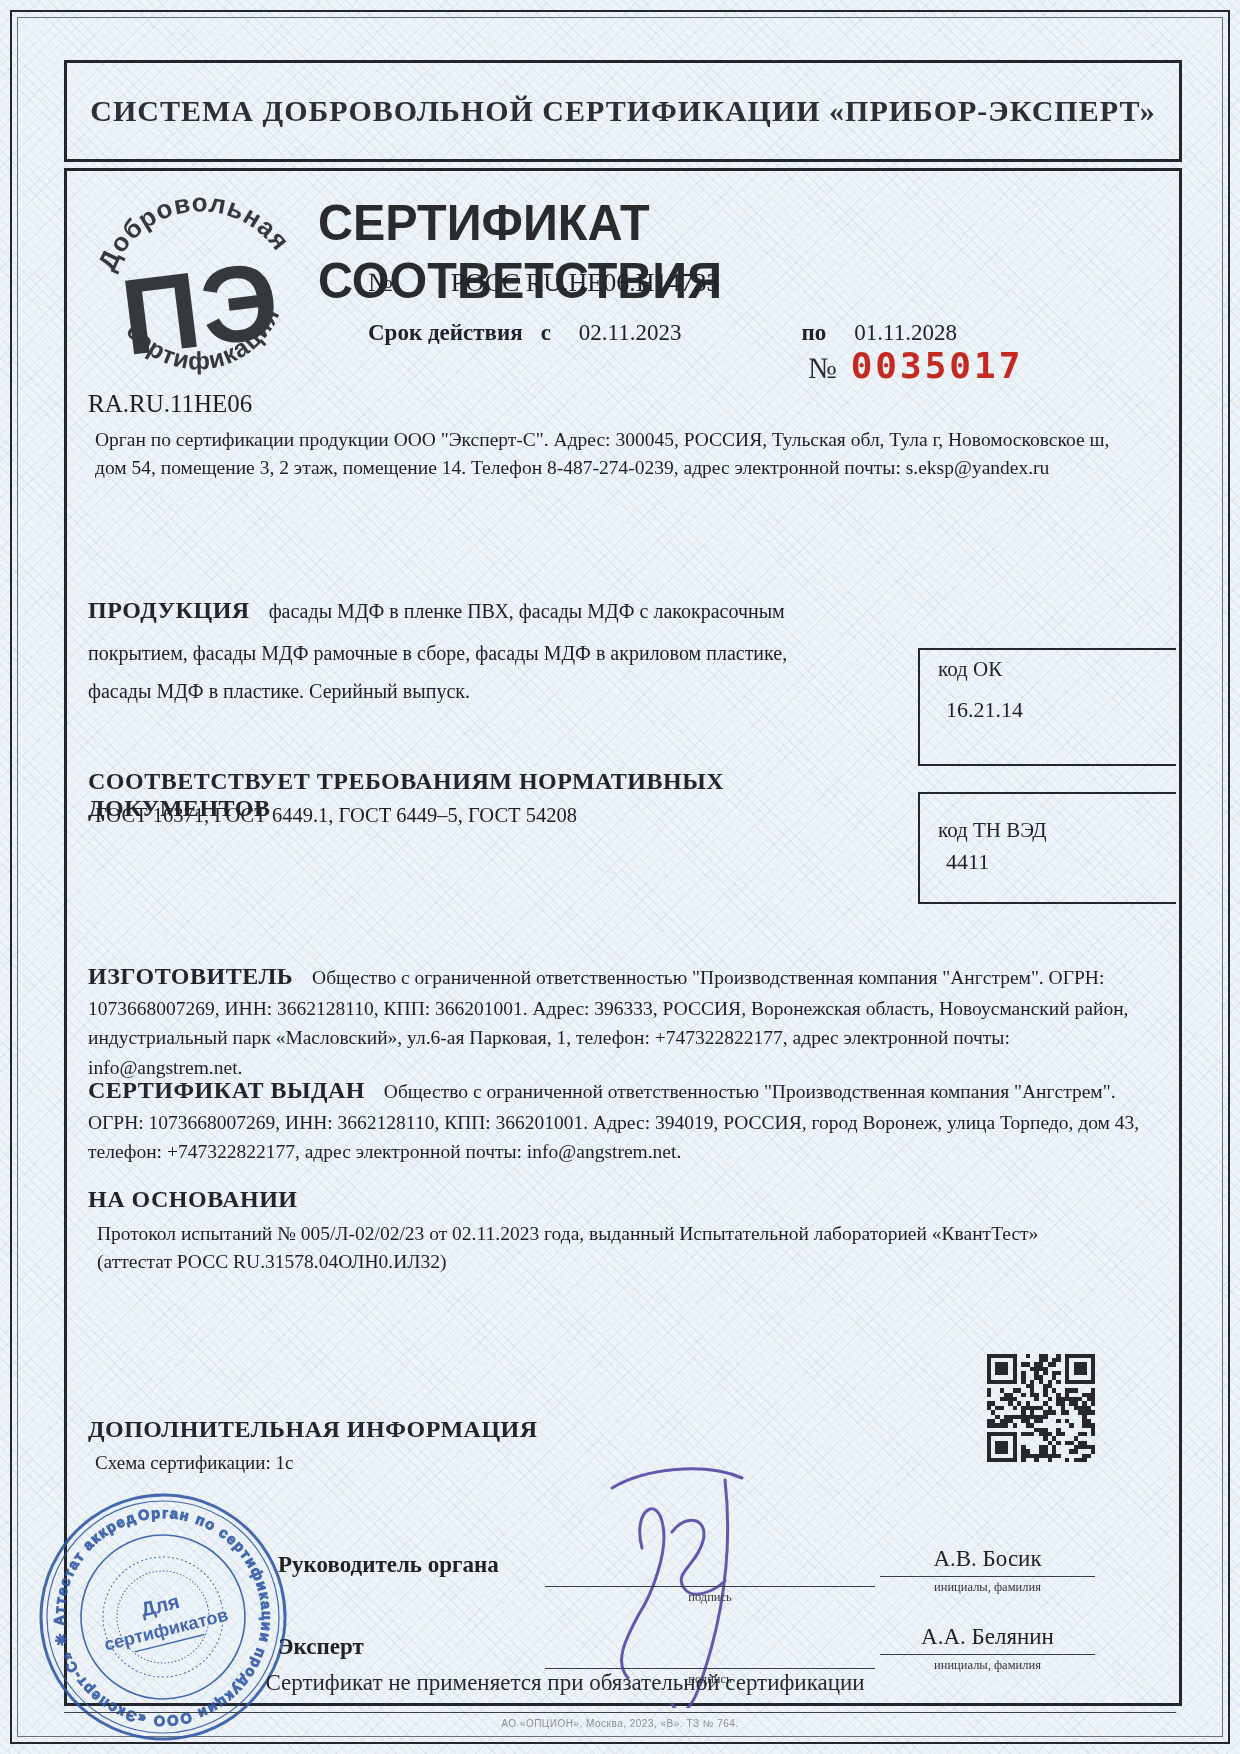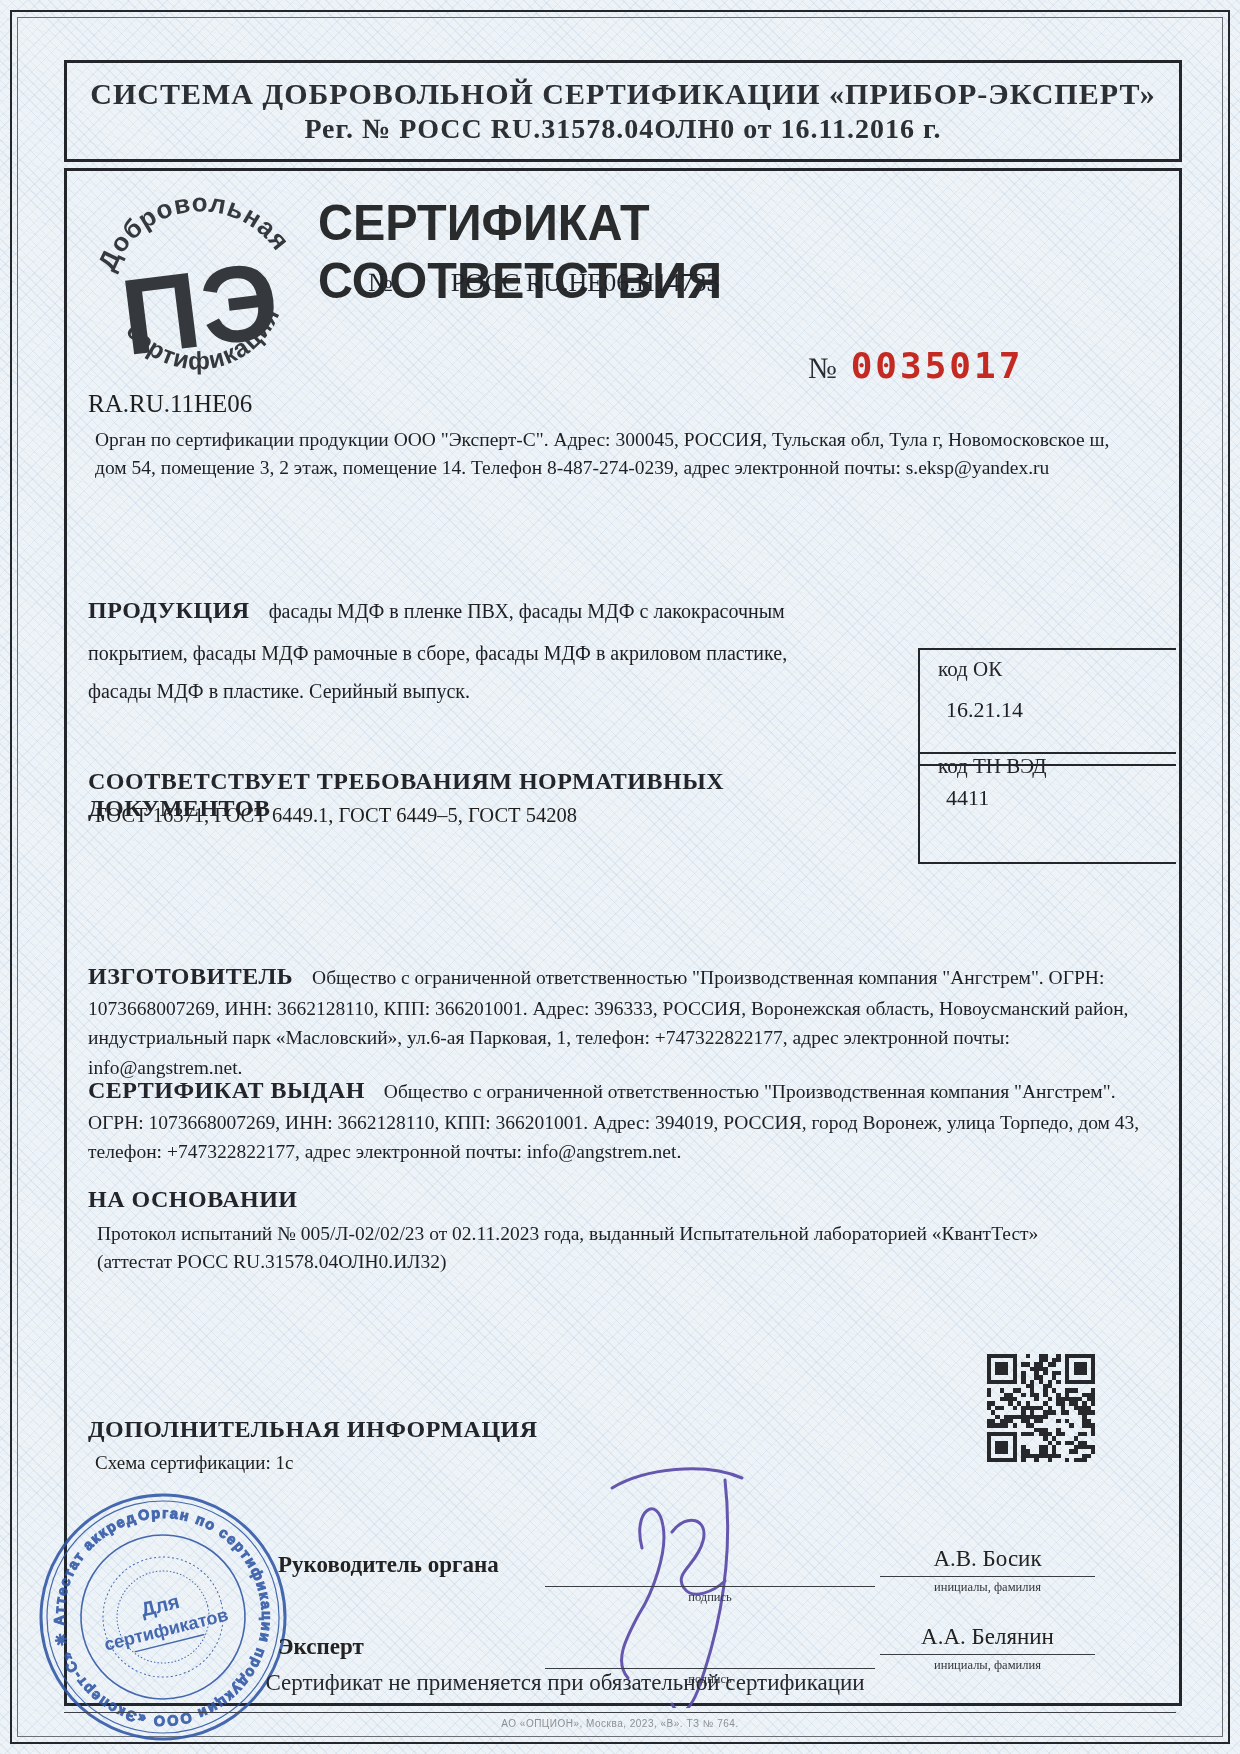--- a/index.html
+++ b/index.html
@@ -49,21 +49,20 @@
 </head>
 <body>
 
 <div class="page">
 
   <div class="frame outer1"></div>
   <div class="frame outer2"></div>
 
   <div class="abs headerbox">
     <div class="hline1">СИСТЕМА ДОБРОВОЛЬНОЙ СЕРТИФИКАЦИИ «ПРИБОР-ЭКСПЕРТ»</div>
-    <div class="hline2">Рег. № РОСС RU.31578.04ОЛН0 от 16.11.2016 г.</div>
   </div>
 
   <div class="abs mainbox"></div>
 
   <svg class="abs" style="left:84px;top:184px;" width="230" height="215" viewBox="0 0 230 215">
     <g transform="rotate(-7 115 108)" fill="#35383d">
       <defs>
         <path id="arcTop" d="M 24 106 A 92 92 0 0 1 206 106"></path>
         <path id="arcBot" d="M 30 120 A 88 88 0 0 0 200 120"></path>
       </defs>
@@ -77,20 +76,27 @@
     </g>
   </svg>
 
   <div class="abs title">СЕРТИФИКАТ СООТВЕТСТВИЯ</div>
 
   <div class="abs certno">
     <span>№</span>
     <span>РОСС RU.HE06.H14733</span>
   </div>
 
+  <div class="abs validity">
+    <b>Срок действия</b>
+    <b style="margin-left:18px;">с</b>
+    <span style="margin-left:28px;">02.11.2023</span>
+    <b style="margin-left:120px;">по</b>
+    <span style="margin-left:28px;">01.11.2028</span>
+  </div>
 
   <div class="abs serial">
     <span class="nsign">№</span>
     <span class="digits">0035017</span>
   </div>
 
   <div class="abs" style="left:88px;top:390px;display:flex;gap:46px;align-items:baseline;">
     <span style="font-size:25px;">RA.RU.11HE06</span>
   </div>
   <div class="abs body-text" style="left:95px;top:426px;width:1040px;">Орган по сертификации продукции ООО "Эксперт-С". Адрес: 300045, РОССИЯ, Тульская обл, Тула г, Новомосковское ш, дом 54, помещение 3, 2 этаж, помещение 14. Телефон 8-487-274-0239, адрес электронной почты: s.eksp@yandex.ru</div>
@@ -99,21 +105,21 @@
     <span class="sechead">ПРОДУКЦИЯ</span>
     <span>фасады МДФ в пленке ПВХ, фасады МДФ с лакокрасочным покрытием,  фасады МДФ рамочные в сборе, фасады МДФ в акриловом пластике, фасады МДФ в пластике. Серийный выпуск.</span>
   </div>
   <div class="abs codebox" style="left:918px;top:648px;width:258px;height:118px;padding:7px 0 0 18px;box-sizing:border-box;">
     <div class="cb-label">код ОК</div>
     <div class="cb-value" style="margin:15px 0 0 8px;">16.21.14</div>
   </div>
 
   <div class="abs sechead" style="left:88px;top:768px;width:810px;">СООТВЕТСТВУЕТ ТРЕБОВАНИЯМ НОРМАТИВНЫХ ДОКУМЕНТОВ</div>
   <div class="abs" style="left:95px;top:804px;font-size:20.5px;">ГОСТ 16371, ГОСТ 6449.1,  ГОСТ 6449–5, ГОСТ 54208</div>
-  <div class="abs codebox" style="left:918px;top:752px;width:258px;height:112px;padding:0 0 0 18px;box-sizing:border-box;">
+  <div class="abs codebox" style="left:918px;top:792px;width:258px;height:112px;padding:24px 0 0 18px;box-sizing:border-box;">
     <div class="cb-label">код ТН ВЭД</div>
     <div class="cb-value" style="margin:6px 0 4px 8px;">4411</div>
   </div>
 
   <div class="abs inline-sec" style="left:88px;top:958px;width:1060px;font-size:19.5px;line-height:1.5;">
     <span class="sechead">ИЗГОТОВИТЕЛЬ</span>
     <span>Общество с ограниченной ответственностью "Производственная компания "Ангстрем". ОГРН: 1073668007269, ИНН: 3662128110, КПП: 366201001. Адрес: 396333, РОССИЯ, Воронежская область, Новоусманский район, индустриальный парк «Масловский», ул.6-ая Парковая, 1, телефон: +747322822177, адрес электронной почты: info@angstrem.net.</span>
   </div>
 
   <div class="abs inline-sec" style="left:88px;top:1072px;width:1060px;font-size:19.5px;line-height:1.5;">

